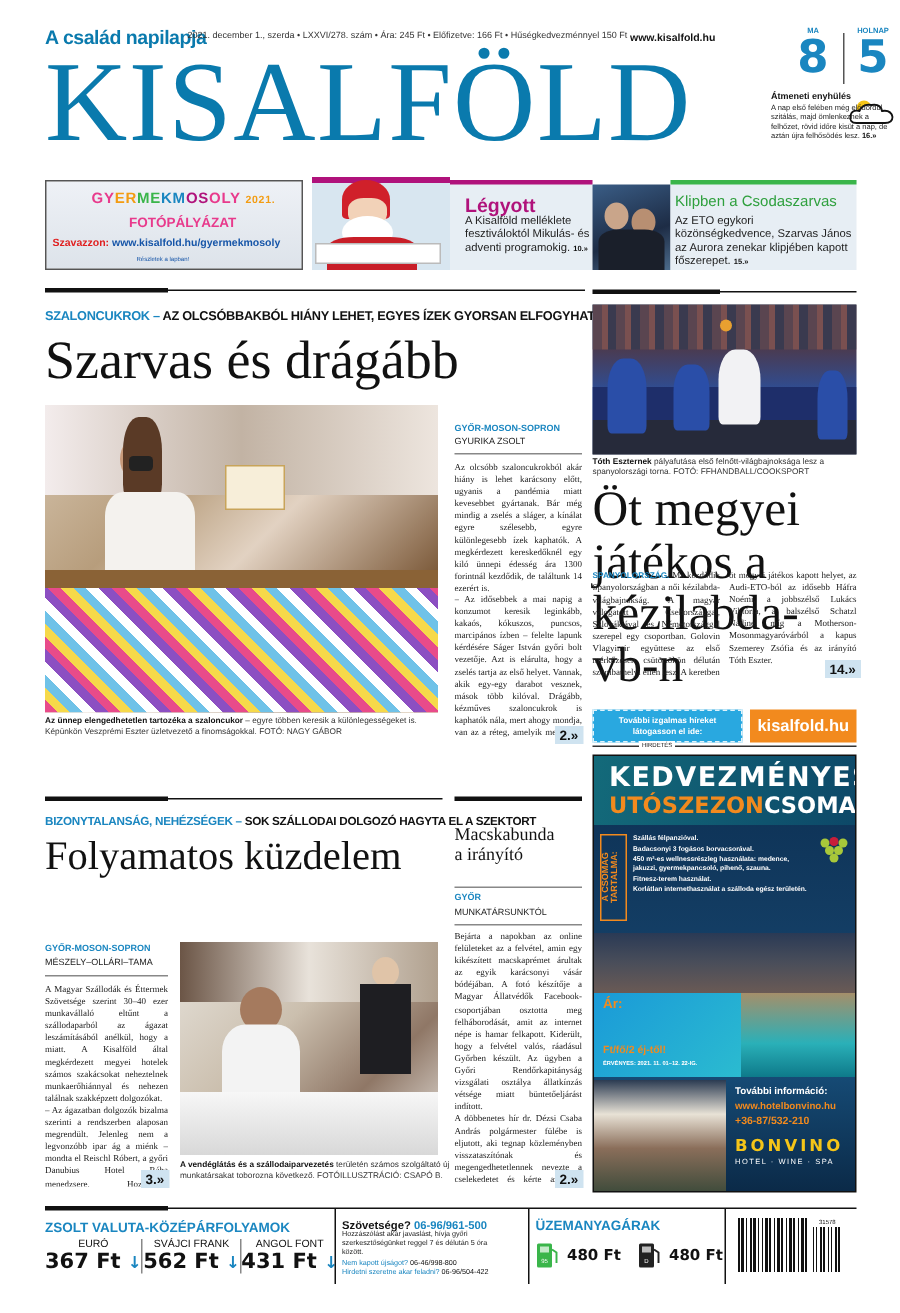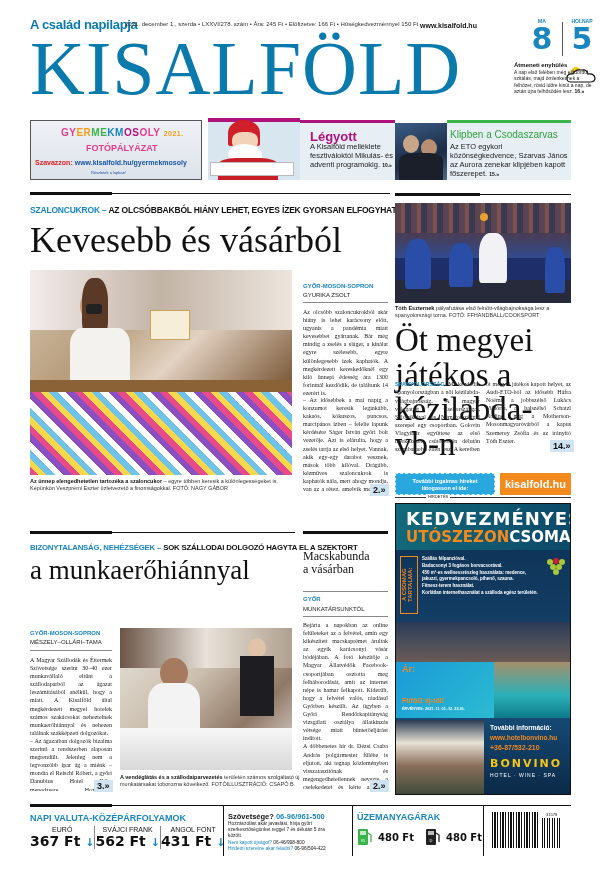--- a/index.html
+++ b/index.html
@@ -102,21 +102,21 @@
   <div style="position:absolute;left:4px;top:30px;width:44px;height:27px;background:#1a1f2a;border-radius:30% 30% 0 0"></div>
 </div>
 <div class="abs teaser2">
   <div class="h">Klipben a Csodaszarvas</div>
   <div class="p"><span>Az ETO egykori közönségkedvence, Szarvas János az Aurora zenekar klipjében kapott főszerepet.</span> <span class="pg">15.»</span></div>
 </div>
 
 <div class="abs rule-thick" style="left:30px;top:192px;width:82px"></div>
 <div class="abs rule-thin" style="left:112px;top:193px;width:278px"></div>
 <div class="abs kicker" style="left:30px;top:205px"><span class="k">SZALONCUKROK –</span> <span>AZ OLCSÓBBAKBÓL HIÁNY LEHET, EGYES ÍZEK GYORSAN ELFOGYHATNAK</span></div>
-<div class="abs hl" style="left:30px;top:222px;font-size:36px;white-space:nowrap">Kevesebb és vásárból</div>
+<div class="abs hl" style="left:30px;top:222px;font-size:36px;white-space:nowrap">Szarvas és drágább</div>
 
 <div class="abs photo-candy">
   <div style="position:absolute;left:0;top:0;width:262px;height:60px;background:linear-gradient(90deg,#f3ecec,#c2b3a4,#ede5de)"></div>
   <div style="position:absolute;left:50px;top:20px;width:28px;height:32px;background:#c99a7a;border-radius:50%"></div>
   <div style="position:absolute;left:52px;top:8px;width:26px;height:56px;background:#5a3a26;border-radius:40% 40% 20% 20%;z-index:0"></div>
   <div style="position:absolute;left:56px;top:34px;width:16px;height:10px;background:#222;border-radius:3px"></div>
   <div style="position:absolute;left:40px;top:58px;width:60px;height:80px;background:#f4f2ee;border-radius:20% 20% 0 0"></div>
   <div style="position:absolute;left:120px;top:40px;width:40px;height:30px;background:#f7eed9;border:1px solid #c8a45a"></div>
   <div style="position:absolute;left:0;top:120px;width:262px;height:85px;background:repeating-linear-gradient(45deg,#e84b8a 0 6px,#f6d94a 6px 12px,#6fc2e8 12px 18px,#ffffff 18px 24px,#8c4fc2 24px 30px)"></div>
   <div style="position:absolute;left:0;top:110px;width:262px;height:12px;background:#8a6236"></div>
@@ -189,21 +189,21 @@
   <div style="position:absolute;left:94px;top:230px;font-size:6.5px;font-weight:bold;color:#f28a1e">www.hotelbonvino.hu</div>
   <div style="position:absolute;left:94px;top:240px;font-size:7px;font-weight:bold;color:#f28a1e">+36-87/532-210</div>
   <div style="position:absolute;left:94px;top:253px;font-size:11px;font-weight:bold;color:#f5c518;letter-spacing:2px;font-family:'DejaVu Sans',sans-serif">BONVINO</div>
   <div style="position:absolute;left:94px;top:268px;font-size:5px;color:#fff;letter-spacing:1px">HOTEL · WINE · SPA</div>
 </div>
 
 <div class="abs rule-thick" style="left:30px;top:531px;width:82px"></div>
 <div class="abs rule-thin" style="left:112px;top:532px;width:183px"></div>
 <div class="abs kicker" style="left:30px;top:543px;font-size:7.8px"><span class="k">BIZONYTALANSÁG, NEHÉZSÉGEK –</span> <span>SOK SZÁLLODAI DOLGOZÓ HAGYTA EL A SZEKTORT</span></div>
 <div class="abs hl" style="left:30px;top:556px;font-size:27px;white-space:nowrap">
-  <div>a munkaerőhiánnyal</div>
+  <div>Folyamatos küzdelem</div>
 </div>
 <div class="abs byline-region" style="left:30px;top:630px">GYŐR-MOSON-SOPRON</div>
 <div class="abs byline-author" style="left:30px;top:639px">MÉSZELY–OLLÁRI–TAMA</div>
 <div class="abs rule-thin" style="left:30px;top:650px;width:82px;background:#888"></div>
 <div class="abs body-text" style="left:30px;top:656px;width:82px;height:135px;overflow:hidden;white-space:pre-line">A Magyar Szállodák és Éttermek Szövetsége szerint 30–40 ezer munkavállaló eltűnt a szállodaparból az ágazat leszámításából anélkül, hogy a miatt. A Kisalföld által megkérdezett megyei hotelek számos szakácsokat neheztelnek munkaerőhiánnyal és nehezen találnak szakképzett dolgozókat.
 – Az ágazatban dolgozók bizalma szerinti a rendszerben alaposan megrendült. Jelenleg nem a legvonzóbb ipar ág a miénk – mondta el Reischl Róbert, a győri Danubius Hotel Rába menedzsere. Hozzátette: szerencsére többen kezdtek munkatársakat toborozni.</div>
 <div class="abs pgref" style="left:94px;top:780px">3.»</div>
 
 <div class="abs photo-hotel">
   <div style="position:absolute;left:0;top:0;width:172px;height:40px;background:linear-gradient(90deg,#6b5546,#e8e2da,#b0a08e)"></div>
@@ -211,33 +211,33 @@
   <div style="position:absolute;left:28px;top:55px;width:52px;height:60px;background:#f3f3f3;border-radius:30% 30% 0 0"></div>
   <div style="position:absolute;left:128px;top:10px;width:18px;height:20px;background:#e0c4a8;border-radius:50%"></div>
   <div style="position:absolute;left:120px;top:28px;width:34px;height:60px;background:#1e1e22"></div>
   <div style="position:absolute;left:0;top:100px;width:172px;height:42px;background:linear-gradient(180deg,#f7f7f7,#d8d8d8)"></div>
 </div>
 <div class="abs caption" style="left:120px;top:774px;width:180px"><b>A vendéglátás és a szállodaiparvezetés</b> <span>területén számos szolgáltató új munkatársakat toborozna következő. FOTÓILLUSZTRÁCIÓ: CSAPÓ B.</span></div>
 
 <div class="abs rule-thick" style="left:303px;top:531px;width:85px"></div>
 <div class="abs hl" style="left:303px;top:550px;font-size:12px">
   <div>Macskabunda</div>
-  <div>a vásárban</div>
+  <div>a irányító</div>
 </div>
 <div class="abs rule-thin" style="left:303px;top:591px;width:85px;background:#888"></div>
 <div class="abs byline-region" style="left:303px;top:596px">GYŐR</div>
 <div class="abs byline-author" style="left:303px;top:606px">MUNKATÁRSUNKTÓL</div>
 <div class="abs rule-thin" style="left:303px;top:616px;width:85px;background:#888"></div>
 <div class="abs body-text" style="left:303px;top:621px;width:85px;height:170px;overflow:hidden;white-space:pre-line">Bejárta a napokban az online felületeket az a felvétel, amin egy kikészített macskaprémet árultak az egyik karácsonyi vásár bódéjában. A fotó készítője a Magyar Állatvédők Facebook-csoportjában osztotta meg felháborodását, amit az internet népe is hamar felkapott. Kiderült, hogy a felvétel valós, ráadásul Győrben készült. Az ügyben a Győri Rendőrkapitányság vizsgálati osztálya állatkínzás vétsége miatt büntetőeljárást indított.
 A döbbenetes hír dr. Dézsi Csaba András polgármester fülébe is eljutott, aki tegnap közleményben visszataszítónak és megengedhetetlennek nevezte a cselekedetet és kérte az árus eltávolítását a vásárból.</div>
 <div class="abs pgref" style="left:370px;top:780px">2.»</div>
 
 <div class="abs rule-thick" style="left:30px;top:804px;width:82px"></div>
 <div class="abs rule-thin" style="left:112px;top:805px;width:459px"></div>
-<div class="abs" style="left:30px;top:813px;font-size:9px;font-weight:bold;color:#1a86c0">NAPI VALUTA-KÖZÉPÁRFOLYAMOK</div>
+<div class="abs" style="left:30px;top:813px;font-size:9px;font-weight:bold;color:#1a86c0">ZSOLT VALUTA-KÖZÉPÁRFOLYAMOK</div>
 <div class="abs" style="left:30px;top:826px;width:188px;display:flex">
   <div style="flex:1;border-right:1px solid #888;text-align:center">
     <div class="fx-label">EURÓ</div>
     <div class="fx-val"><span>367 Ft</span> <span class="fx-arrow">↓</span></div>
   </div>
   <div style="flex:1;border-right:1px solid #888;text-align:center">
     <div class="fx-label">SVÁJCI FRANK</div>
     <div class="fx-val"><span>562 Ft</span> <span class="fx-arrow">↓</span></div>
   </div>
   <div style="flex:1;text-align:center">

